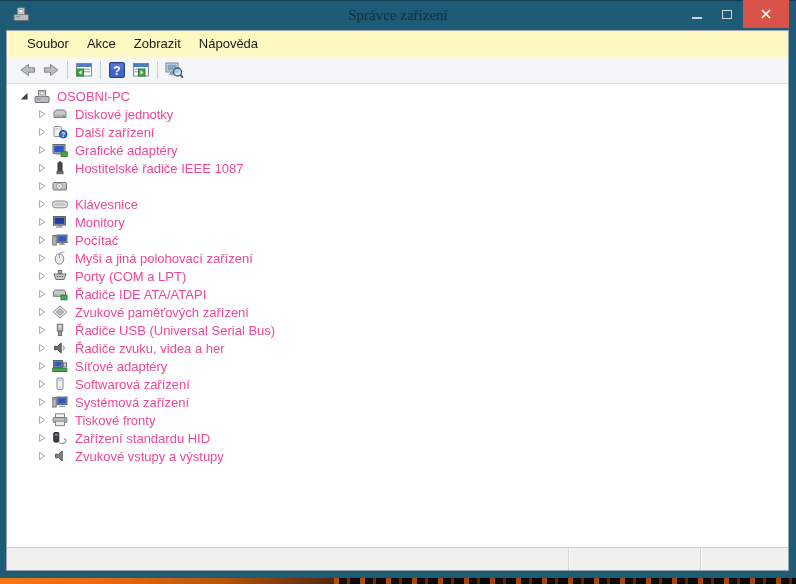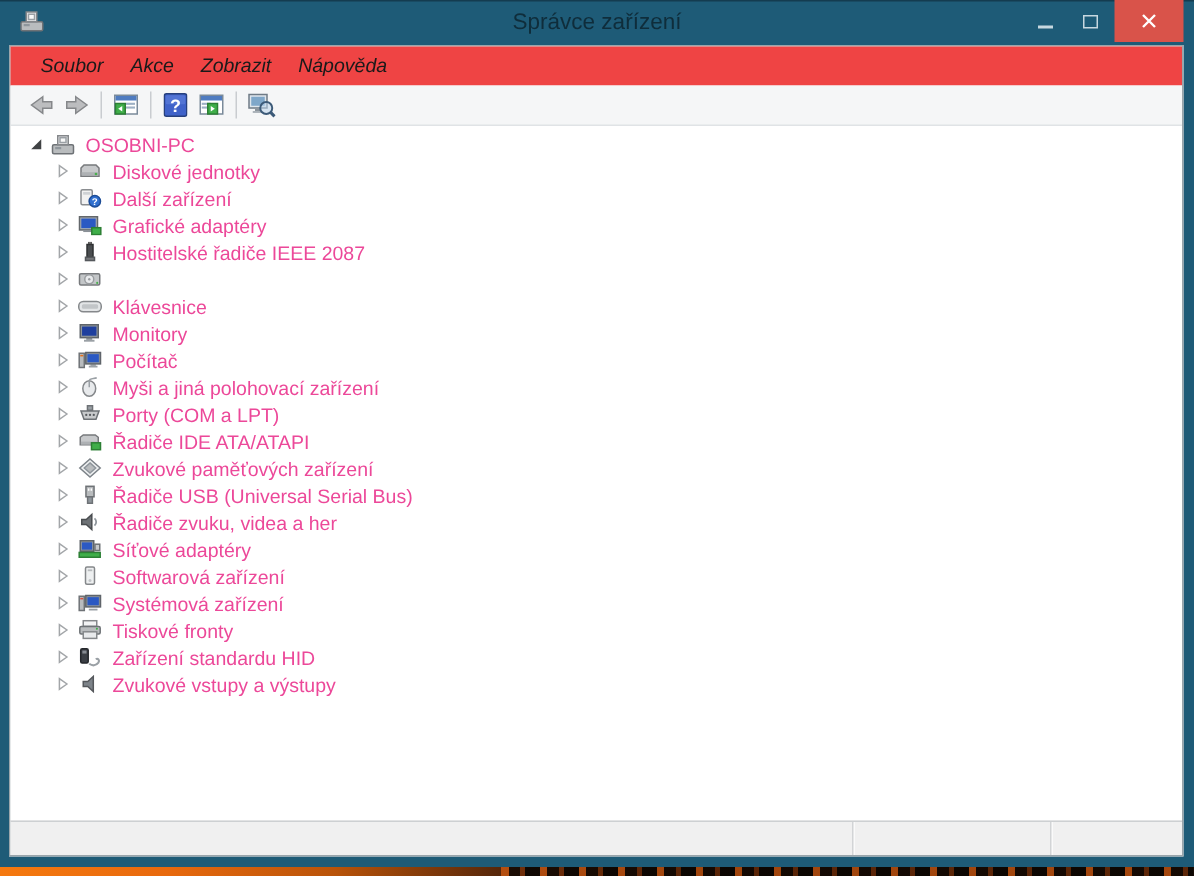--- a/index.html
+++ b/index.html
@@ -2,35 +2,35 @@
 <html><head>
 <meta charset="utf-8">
 <style>
   html,body{margin:0;padding:0;}
   body{font-family:"Liberation Sans",sans-serif;-webkit-font-smoothing:antialiased;}
   .screen{position:relative;width:796px;height:584px;overflow:hidden;background:#1e5b77;}
 
   
   .window{position:absolute;left:0;top:0;width:796px;height:578px;background:#1e5b77;
           box-shadow:inset 0 1px 0 #143c50;}
-  .titlebar{position:absolute;left:0;top:0;right:0;height:30px;}
+  .titlebar{position:absolute;left:0;top:0;right:0;height:30px;font-family:Liberation Serif, serif;}
   .app-icon{position:absolute;left:13px;top:6px;width:18px;height:17px;}
   .win-title{position:absolute;left:0;right:0;top:0;height:30px;line-height:30px;text-align:center;
              font-size:15px;color:#0f2d3b;}
   .ctrl{position:absolute;top:0;height:28px;cursor:default;display:flex;align-items:center;justify-content:center;}
   .ctrl-min{right:86px;width:26px;}
   .ctrl-max{right:56px;width:26px;}
   .ctrl-close{right:7px;width:46px;background:#d9534a;}
   .glyph-min{display:block;width:10px;height:2px;background:#c7d8e0;margin-top:8px;}
   .glyph-max{display:block;width:10px;height:9px;border:1px solid #c7d8e0;box-sizing:border-box;}
 
   
   .panel{position:absolute;left:6px;right:7px;top:30px;bottom:7px;background:#ffffff;
          border:1px solid #9aa5ab;display:flex;flex-direction:column;}
-  .menubar{height:26px;background:#ef4444;display:flex;align-items:center;padding-left:11px;flex:0 0 auto;font-style:italic;}
+  .menubar{height:26px;background:#fef9c3;display:flex;align-items:center;padding-left:11px;flex:0 0 auto;}
   .menu-item{font-size:13px;color:#1a1a1a;padding:0 9px;line-height:26px;}
   .toolbar{height:26px;background:#f5f6f7;border-bottom:1px solid #e0e3e6;display:flex;align-items:center;
            padding-left:8px;flex:0 0 auto;}
   .tb-btn{width:24px;height:22px;display:flex;align-items:center;justify-content:center;flex:0 0 auto;}
   .tb-sep{width:1px;height:18px;background:#c9ccd0;margin:0 4px;flex:0 0 auto;}
 
   
   .treearea{flex:1 1 auto;background:#ffffff;overflow:hidden;padding-top:3px;}
   .tree-row{height:18px;display:flex;align-items:center;font-size:13px;color:#ec4899;white-space:nowrap;}
   .tree-row.root{margin-left:12px;}
@@ -219,21 +219,21 @@
                 </svg>
               </span>
               <span class="node-icon">
                 <svg width="16" height="14" viewBox="0 0 16 14">
                   <rect x="6" y="2" width="4" height="8.5" fill="#4a4d50" stroke="#2e3032"></rect>
                   <rect x="6.8" y="0.2" width="1" height="1.8" fill="#333"></rect>
                   <rect x="8.2" y="0.2" width="1" height="1.8" fill="#333"></rect>
                   <rect x="5" y="10.5" width="6" height="2.2" fill="#77797c" stroke="#55585c"></rect>
                 </svg>
               </span>
-              <span class="node-label">Hostitelské řadiče IEEE 2087</span>
+              <span class="node-label">Hostitelské řadiče IEEE 1087</span>
             </div>
             <div class="tree-row child">
               <span class="expander">
                 <svg width="10" height="10" viewBox="0 0 10 10">
                   <path d="M2.6 1.4 L7.6 5 L2.6 8.6 Z" fill="#ffffff" stroke="#a3a6a9"></path>
                 </svg>
               </span>
               <span class="node-icon">
                 <svg width="16" height="14" viewBox="0 0 16 14">
                   <rect x="1" y="3.5" width="13.5" height="7.5" rx="1" fill="#c3c6c8" stroke="#77797c"></rect>

